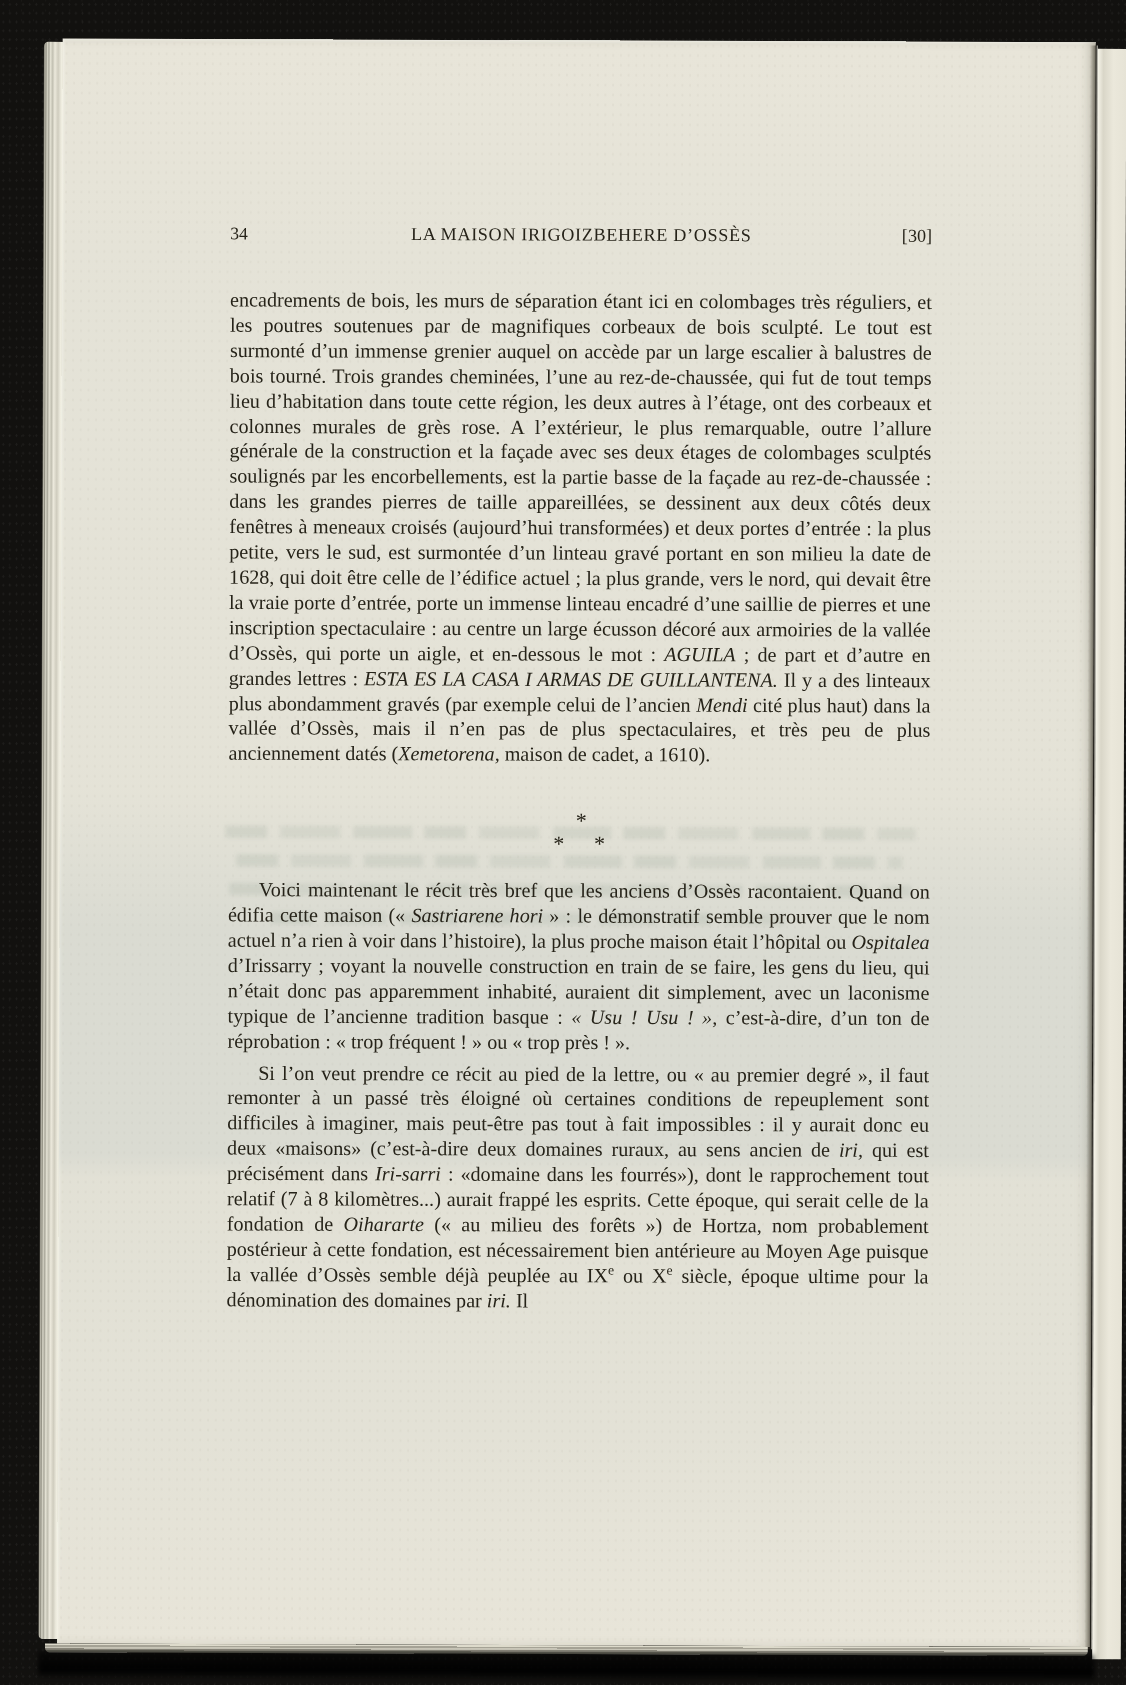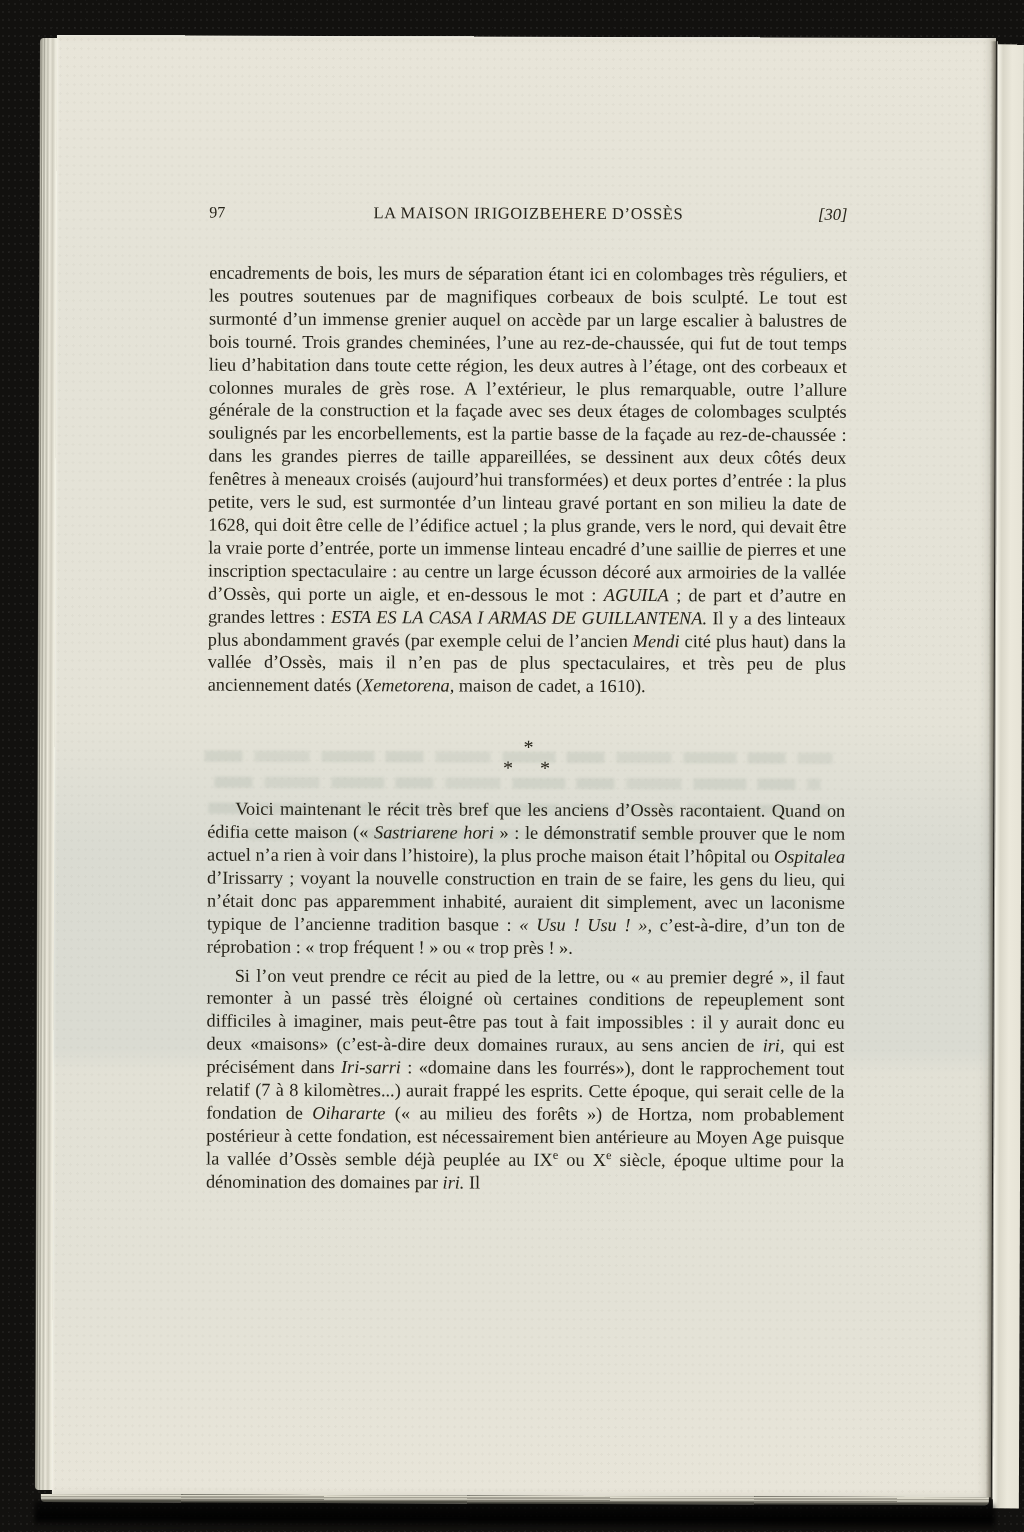--- a/index.html
+++ b/index.html
@@ -76,21 +76,21 @@
   .bl3 { top: 52px; left: 4px;  width: 620px; }
   .bl4 { top: 78px; left: 42px; width: 470px; }
 
   .header {
     position: absolute; left: 153px; top: 167px; width: 638px;
     display: flex; align-items: baseline;
     font-size: 16.5px; color: var(--ink, #262319);
   }
   .pnum  { width: 70px; text-align: left; font-size: 16px; }
   .title { flex: 1; text-align: center; letter-spacing: 0.6px; }
-  .inum  { width: 70px; text-align: right; font-style: italic; }
+  .inum  { width: 70px; text-align: right; }
 
   .bodytext {
     position: absolute; left: 153px; top: 226px; width: 638px;
     font-size: 18.3px; line-height: 22.9px;
     text-align: justify; color: var(--ink, #262319);
   }
   .para { margin: 0; }
   .para + .para { margin-top: 6px; }
   .indent { text-indent: 28px; }
   .it  { font-style: italic; }
@@ -144,21 +144,21 @@
       <div class="tint"></div>
 
       <div class="bleed">
         <div class="bleed-line bl1"></div>
         <div class="bleed-line bl2"></div>
         <div class="bleed-line bl3"></div>
         <div class="bleed-line bl4"></div>
       </div>
 
       <div class="header">
-        <span class="pnum">97</span>
+        <span class="pnum">34</span>
         <span class="title">LA MAISON IRIGOIZBEHERE D’OSSÈS</span>
         <span class="inum">[30]</span>
       </div>
 
       <div class="bodytext">
         <p class="para"><span>encadrements de bois, les murs de séparation étant ici en colombages très réguliers, et les poutres soutenues par de magnifiques corbeaux de bois sculpté. Le tout est surmonté d’un immense grenier auquel on accède par un large escalier à balustres de bois tourné. Trois grandes cheminées, l’une au rez-de-chaussée, qui fut de tout temps lieu d’habitation dans toute cette région, les deux autres à l’étage, ont des corbeaux et colonnes murales de grès rose. A l’extérieur, le plus remarquable, outre l’allure générale de la construction et la façade avec ses deux étages de colombages sculptés soulignés par les encorbellements, est la partie basse de la façade au rez-de-chaussée&nbsp;: dans les grandes pierres de taille appareillées, se dessinent aux deux côtés deux fenêtres à meneaux croisés (aujourd’hui transformées) et deux portes d’entrée&nbsp;: la plus petite, vers le sud, est surmontée d’un linteau gravé portant en son milieu la date de 1628, qui doit être celle de l’édifice actuel&nbsp;; la plus grande, vers le nord, qui devait être la vraie porte d’entrée, porte un immense linteau encadré d’une saillie de pierres et une inscription spectaculaire&nbsp;: au centre un large écusson décoré aux armoiries de la vallée d’Ossès, qui porte un aigle, et en-dessous le mot&nbsp;: </span><span class="it">AGUILA</span><span>&nbsp;; de part et d’autre en grandes lettres&nbsp;: </span><span class="it">ESTA ES LA CASA I ARMAS DE GUILLANTENA.</span><span> Il y a des linteaux plus abondamment gravés (par exemple celui de l’ancien </span><span class="it">Mendi</span><span> cité plus haut) dans la vallée d’Ossès, mais il n’en pas de plus spectaculaires, et très peu de plus anciennement datés (</span><span class="it">Xemetorena,</span><span> maison de cadet, a 1610).</span></p>
 
         <div class="sep">
           <span class="sep-top">*</span>
           <div class="sep-row">

